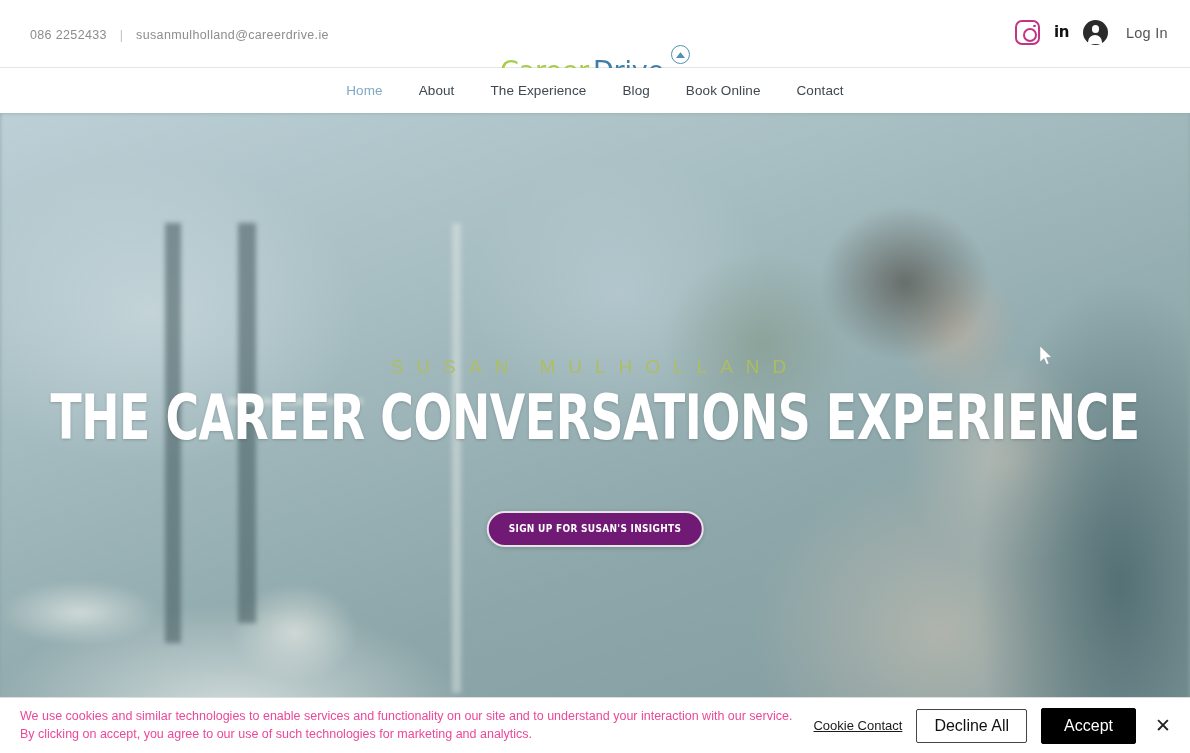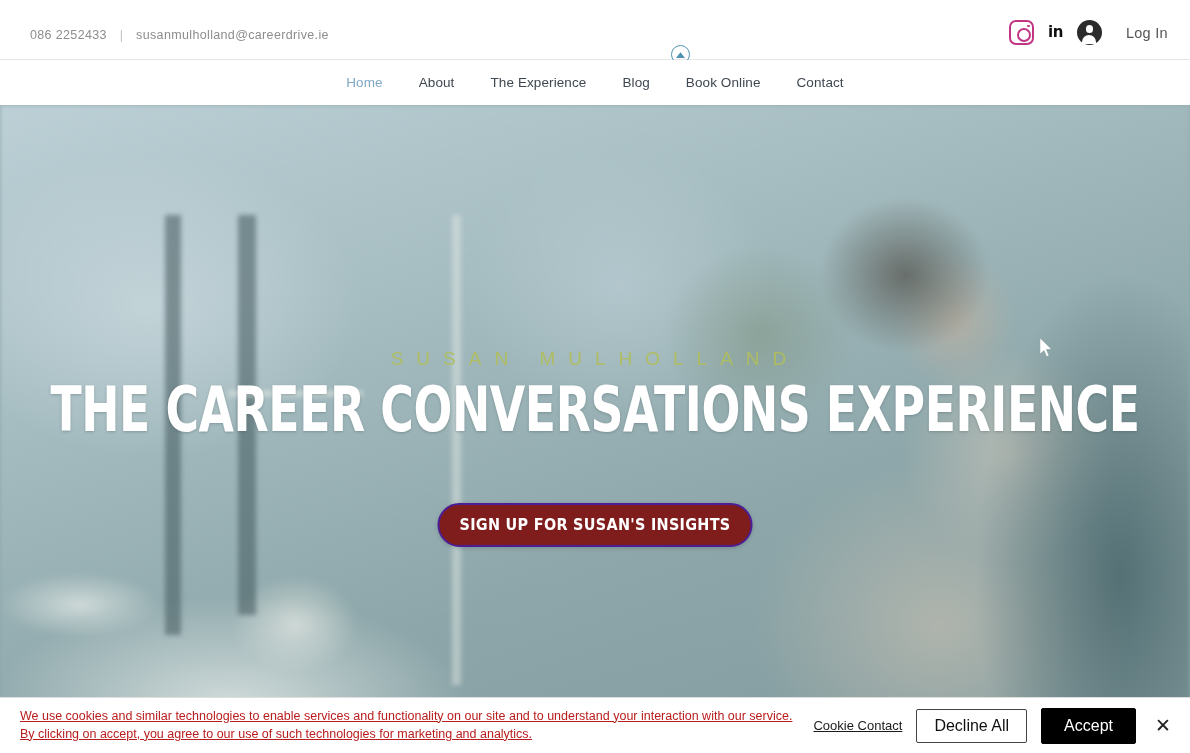--- a/index.html
+++ b/index.html
@@ -16,21 +16,21 @@
   .page {
     position: relative;
     width: 1190px;
     height: 753px;
     overflow: hidden;
   }
 
   
   .topbar {
     position: relative;
-    height: 60px;
+    height: 68px;
     background: #ffffff;
     border-bottom: 1px solid #e6e6e6;
   }
 
   .contact-info {
     position: absolute;
     left: 30px;
     top: 28px;
     font-size: 12.5px;
     letter-spacing: 0.35px;
@@ -134,21 +134,21 @@
     left: 50%; top: 15px;
     width: 14px; height: 9px;
     margin-left: -7px;
     border-radius: 7px 7px 0 0;
     background: #ffffff;
   }
   .login-label {
     font-size: 14.5px;
     color: #555;
     letter-spacing: 0.3px;
-    margin-left: 10px;
+    margin-left: 4px;
   }
 
   
   .navbar {
     position: relative;
     height: 45px;
     background: #ffffff;
     display: flex;
     align-items: center;
     justify-content: center;
@@ -273,27 +273,27 @@
     white-space: nowrap;
     text-shadow: 0 1px 2px rgba(40,60,65,0.25);
   }
 
   .hero-cta {
     position: absolute;
     left: 50%;
     top: 398px;
     transform: translateX(-50%);
     pointer-events: auto;
-    background: #7f1d1d;
-    border: 2px solid #4c1d95;
+    background: #701a75;
+    border: 2px solid #e5e5e5;
     border-radius: 22px;
     color: #ffffff;
     font-family: "DejaVu Sans Condensed", "Liberation Sans Narrow", "Liberation Sans", sans-serif;
     font-weight: bold;
-    font-size: 16px;
+    font-size: 10px;
     letter-spacing: 0.3px;
     padding: 10px 20px 11px;
     cursor: pointer;
     white-space: nowrap;
     box-shadow: 0 1px 4px rgba(0,0,0,0.18);
   }
 
   
   .cursor {
     position: absolute;
@@ -346,24 +346,23 @@
     background: #ffffff;
     border-top: 1px solid #dedede;
     display: flex;
     align-items: center;
     padding: 0 14px 0 20px;
     z-index: 20;
   }
   .cookie-text {
     font-size: 12.5px;
     line-height: 1.42;
-    color: #b91c1c;
+    color: #ec4899;
     flex: 1;
     max-width: 835px;
-    text-decoration: underline;
   }
   .cookie-actions {
     display: flex;
     align-items: center;
     gap: 14px;
     margin-left: auto;
   }
   .cookie-settings {
     font-size: 13px;
     color: #1a1a1a;

